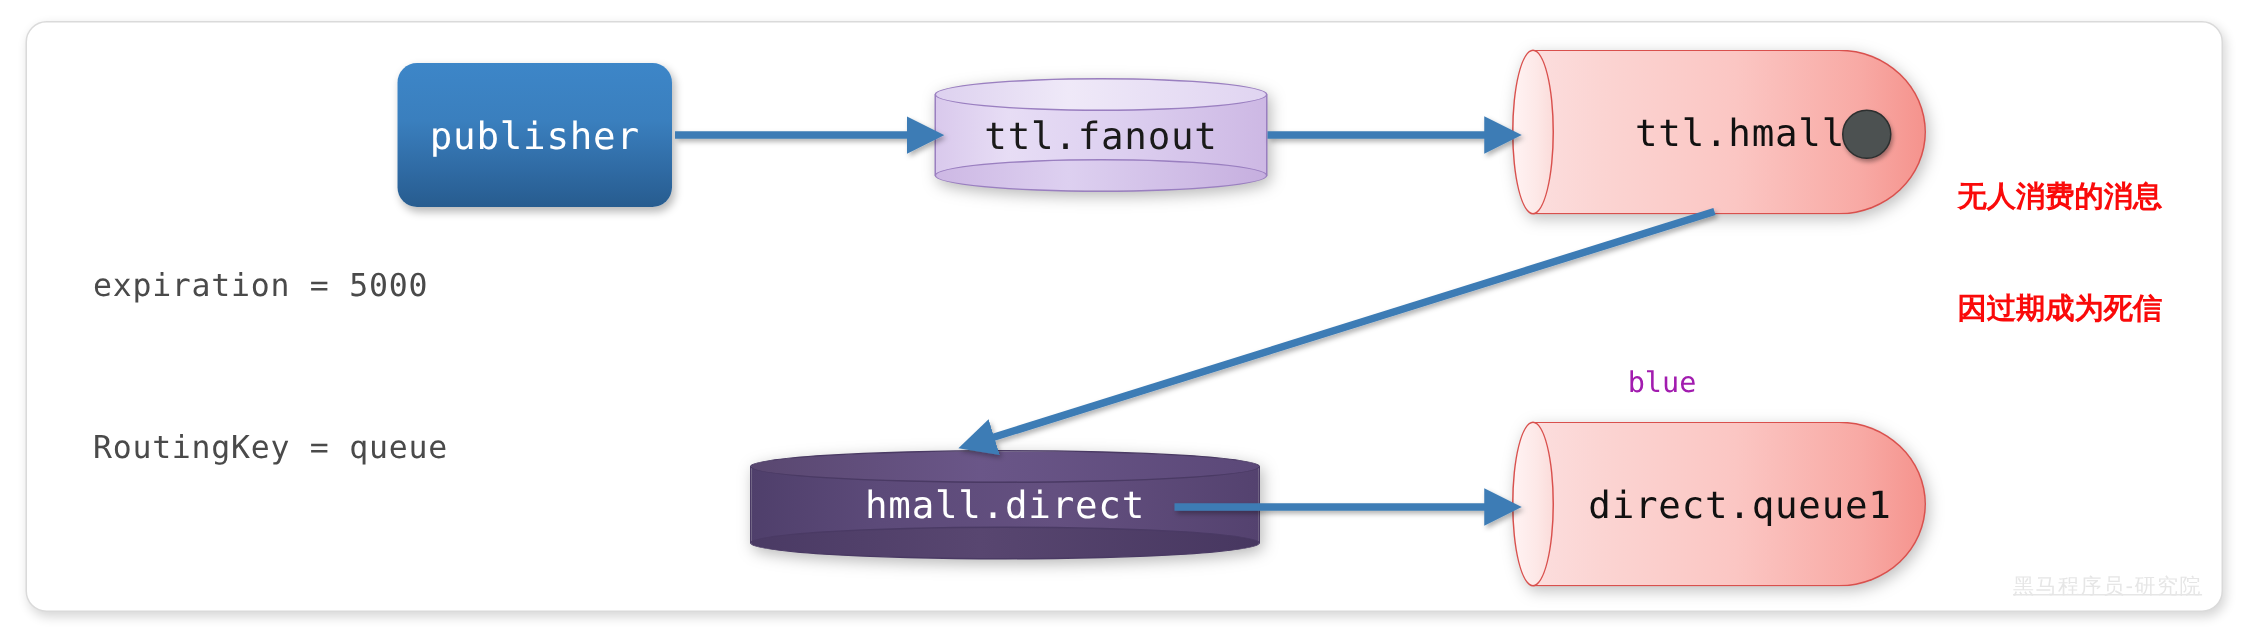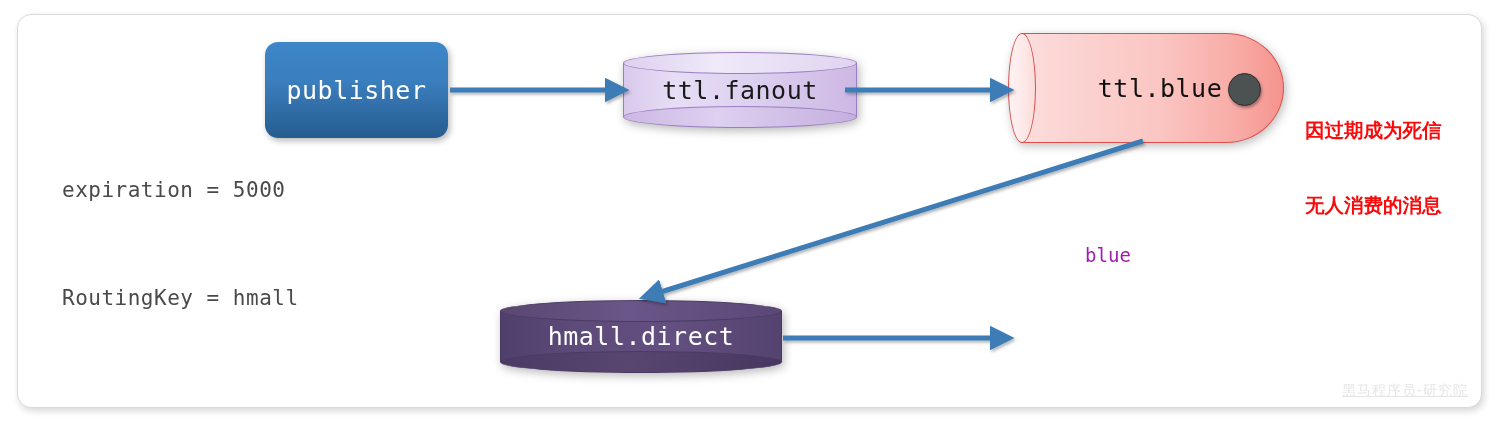--- a/index.html
+++ b/index.html
@@ -234,55 +234,60 @@
 </style>
 </head>
 <body>
 
 <div id="canvas">
 
   <div class="panel"></div>
 
   <div class="meta-text">
     <span class="meta-line">expiration = 5000</span>
-    <span class="meta-line">RoutingKey = hmall</span>
+    <span class="meta-line">RoutingKey = queue</span>
   </div>
 
   <div class="pub-box">
     <span>publisher</span>
   </div>
 
-  <div class="vcyl cyl-fanout" style="left:623px; top:52px; width:222px; height:76px;padding-left:12px;">
+  <div class="vcyl cyl-fanout" style="left:623px; top:52px; width:222px; height:76px;">
     <div class="vcyl-body"></div>
     <div class="vcyl-cap bot"></div>
     <div class="vcyl-cap top"></div>
     <div class="vcyl-label">ttl.fanout</div>
   </div>
 
   <div class="hcyl" style="left:1008px; top:33px; width:276px; height:110px;">
     <div class="hcyl-body"></div>
     <div class="hcyl-cap"></div>
-    <div class="hcyl-label">ttl.blue</div>
+    <div class="hcyl-label">ttl.hmall</div>
     <div class="msg-dot" style="left:220px; top:40px;"></div>
   </div>
 
   <div class="note-red">
+    <span class="note-line">无人消费的消息</span>
     <span class="note-line">因过期成为死信</span>
-    <span class="note-line">无人消费的消息</span>
   </div>
 
   <div class="key-label">blue</div>
 
-  <div class="vcyl cyl-direct" style="left:500px; top:300px; width:282px; height:73px;">
+  <div class="vcyl cyl-direct" style="left:500px; top:300px; width:340px; height:73px;">
     <div class="vcyl-body"></div>
     <div class="vcyl-cap bot"></div>
     <div class="vcyl-cap top"></div>
     <div class="vcyl-label">hmall.direct</div>
   </div>
 
+  <div class="hcyl" style="left:1008px; top:281px; width:276px; height:110px;">
+    <div class="hcyl-body"></div>
+    <div class="hcyl-cap"></div>
+    <div class="hcyl-label">direct.queue1</div>
+  </div>
 
   <svg class="arrows" viewBox="0 0 1502 423">
     <defs>
       <marker id="ah" markerWidth="5" markerHeight="5" refX="3.1" refY="2.5" orient="auto">
         <path d="M0,0 L5,2.5 L0,5 z" fill="#3d7cb5"></path>
       </marker>
       <filter id="softshadow" x="-20%" y="-20%" width="150%" height="160%">
         <feDropShadow dx="1.5" dy="2" stdDeviation="1.6" flood-color="#000000" flood-opacity="0.3"></feDropShadow>
       </filter>
     </defs>

